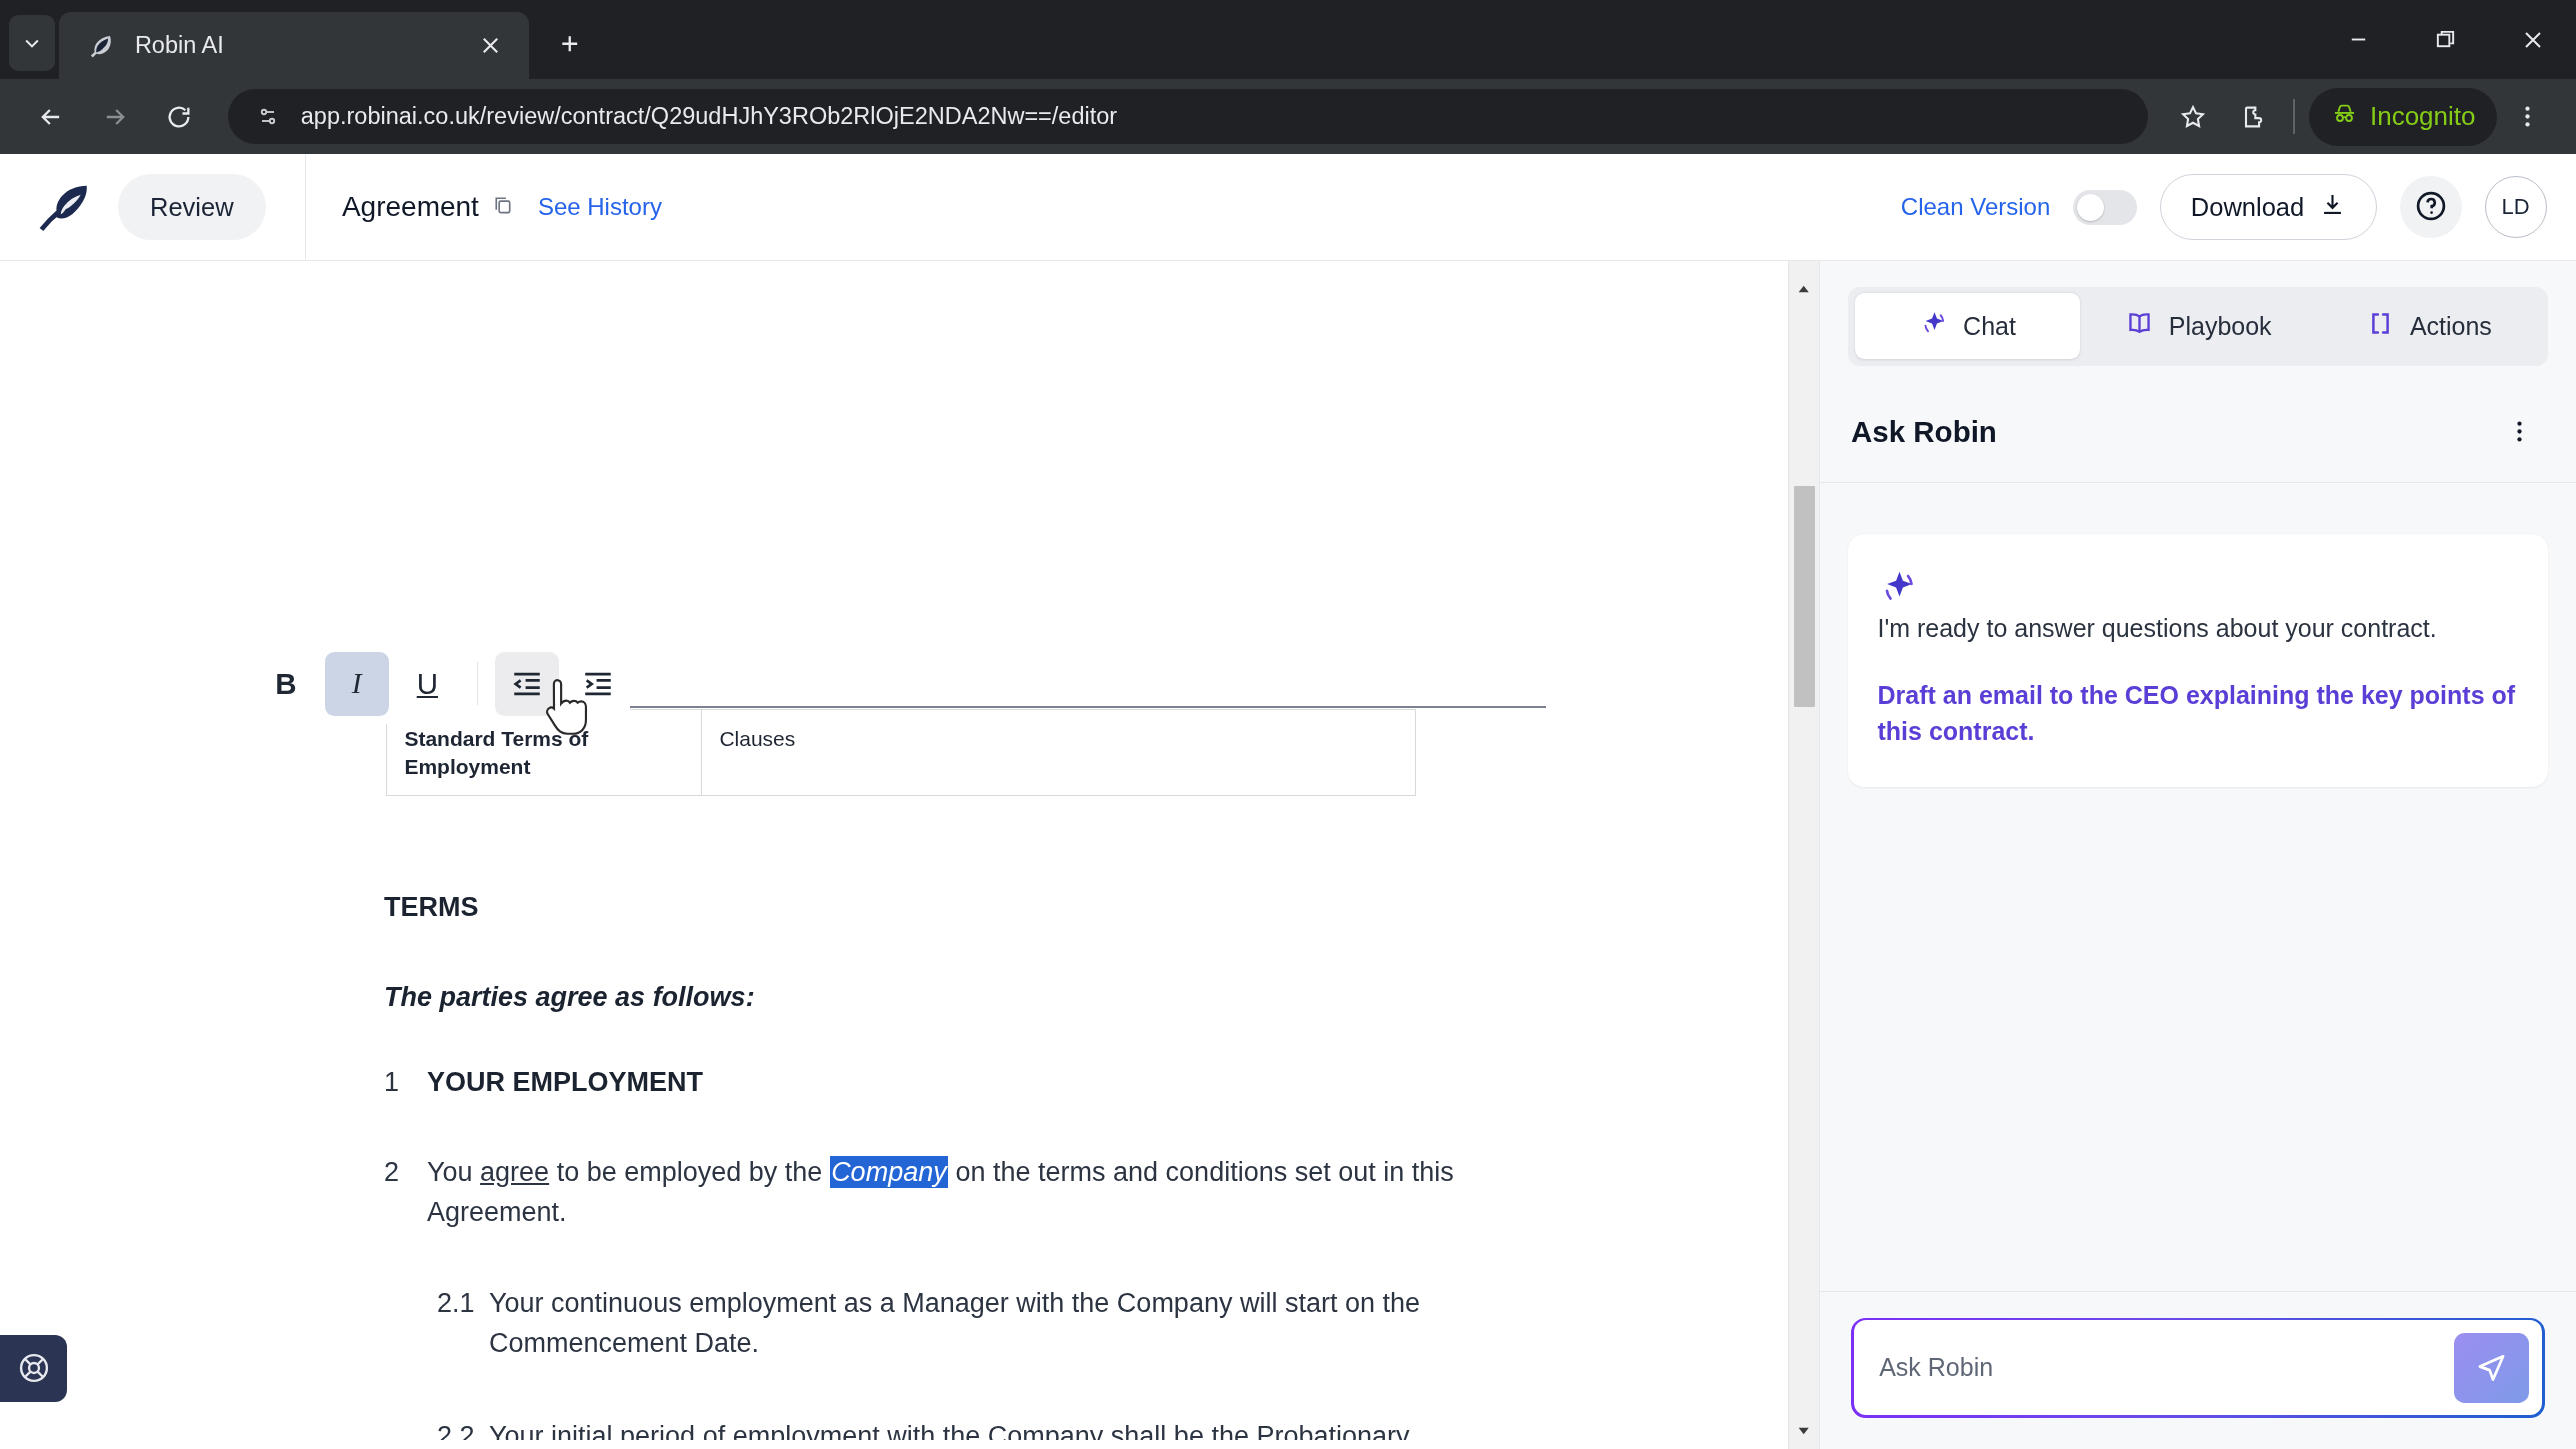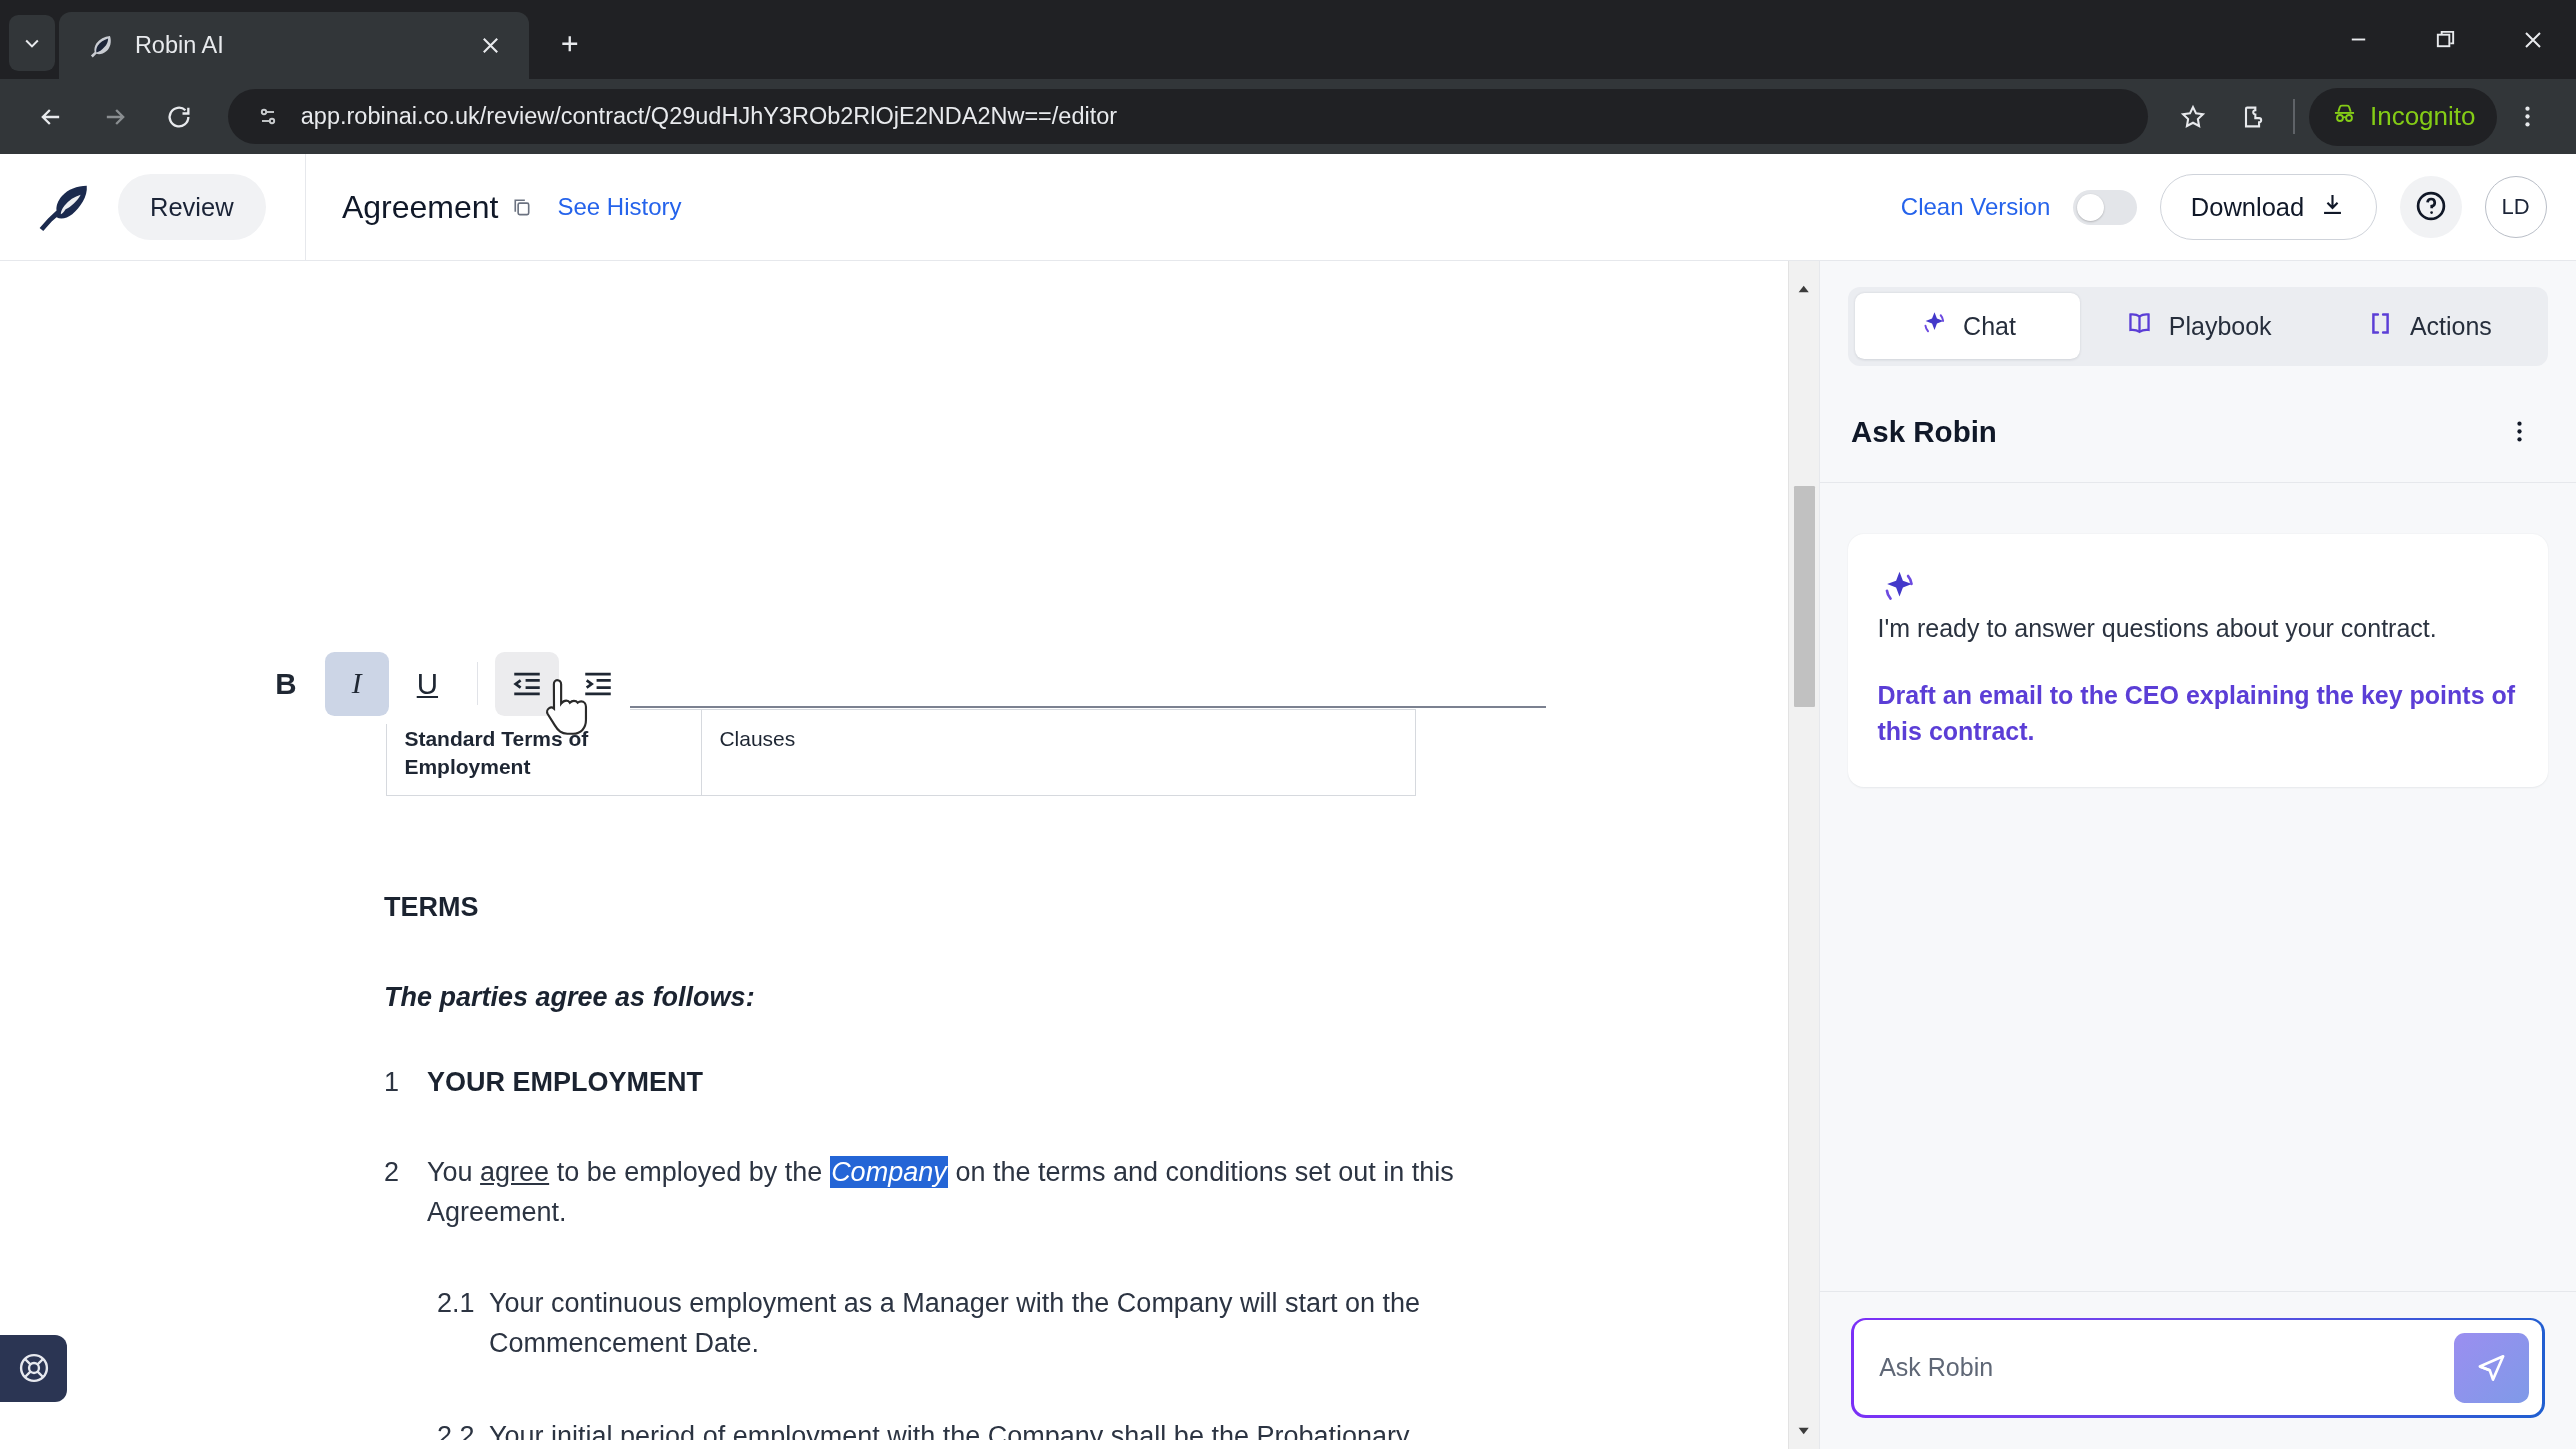--- a/index.html
+++ b/index.html
@@ -96,21 +96,21 @@
     display: flex; align-items: center; padding: 0 29.5px 0 36px; flex: 0 0 auto;
   }
   .logo { width: 58px; height: 51px; flex: 0 0 auto; }
   .review-pill {
     height: 66px; border-radius: 33px; background: #f1f2f4;
     display: flex; align-items: center; padding: 0 32px;
     font-size: 25.5px; color: #1b2437; margin-left: 24px; flex: 0 0 auto;
   }
   .hdr-divider { width: 1.3px; height: 107px; background: #e6e8ec; margin-left: 39px; flex: 0 0 auto; }
   .doc-title {
-    font-size: 32px; color: #101828; margin-left: 36px; flex: 0 0 auto;
+    font-size: 28px; color: #101828; margin-left: 36px; flex: 0 0 auto;
     display: flex; align-items: flex-start; gap: 12px;
   }
   .see-history {
     font-size: 24px; color: #2563eb; margin-left: 24px; flex: 0 0 auto;
   }
   .hdr-right { margin-left: auto; display: flex; align-items: center; gap: 23px; flex: 0 0 auto; }
   .clean-label { font-size: 24px; color: #2563eb; }
   .toggle {
     width: 64px; height: 35px; border-radius: 17.4px; background: #e3e5e9;
     position: relative; flex: 0 0 auto;

